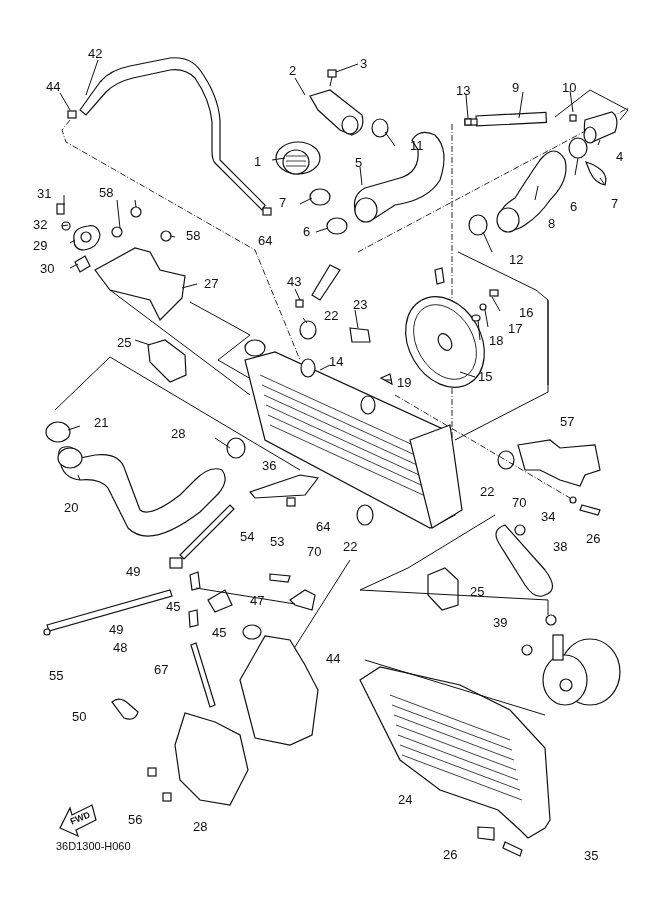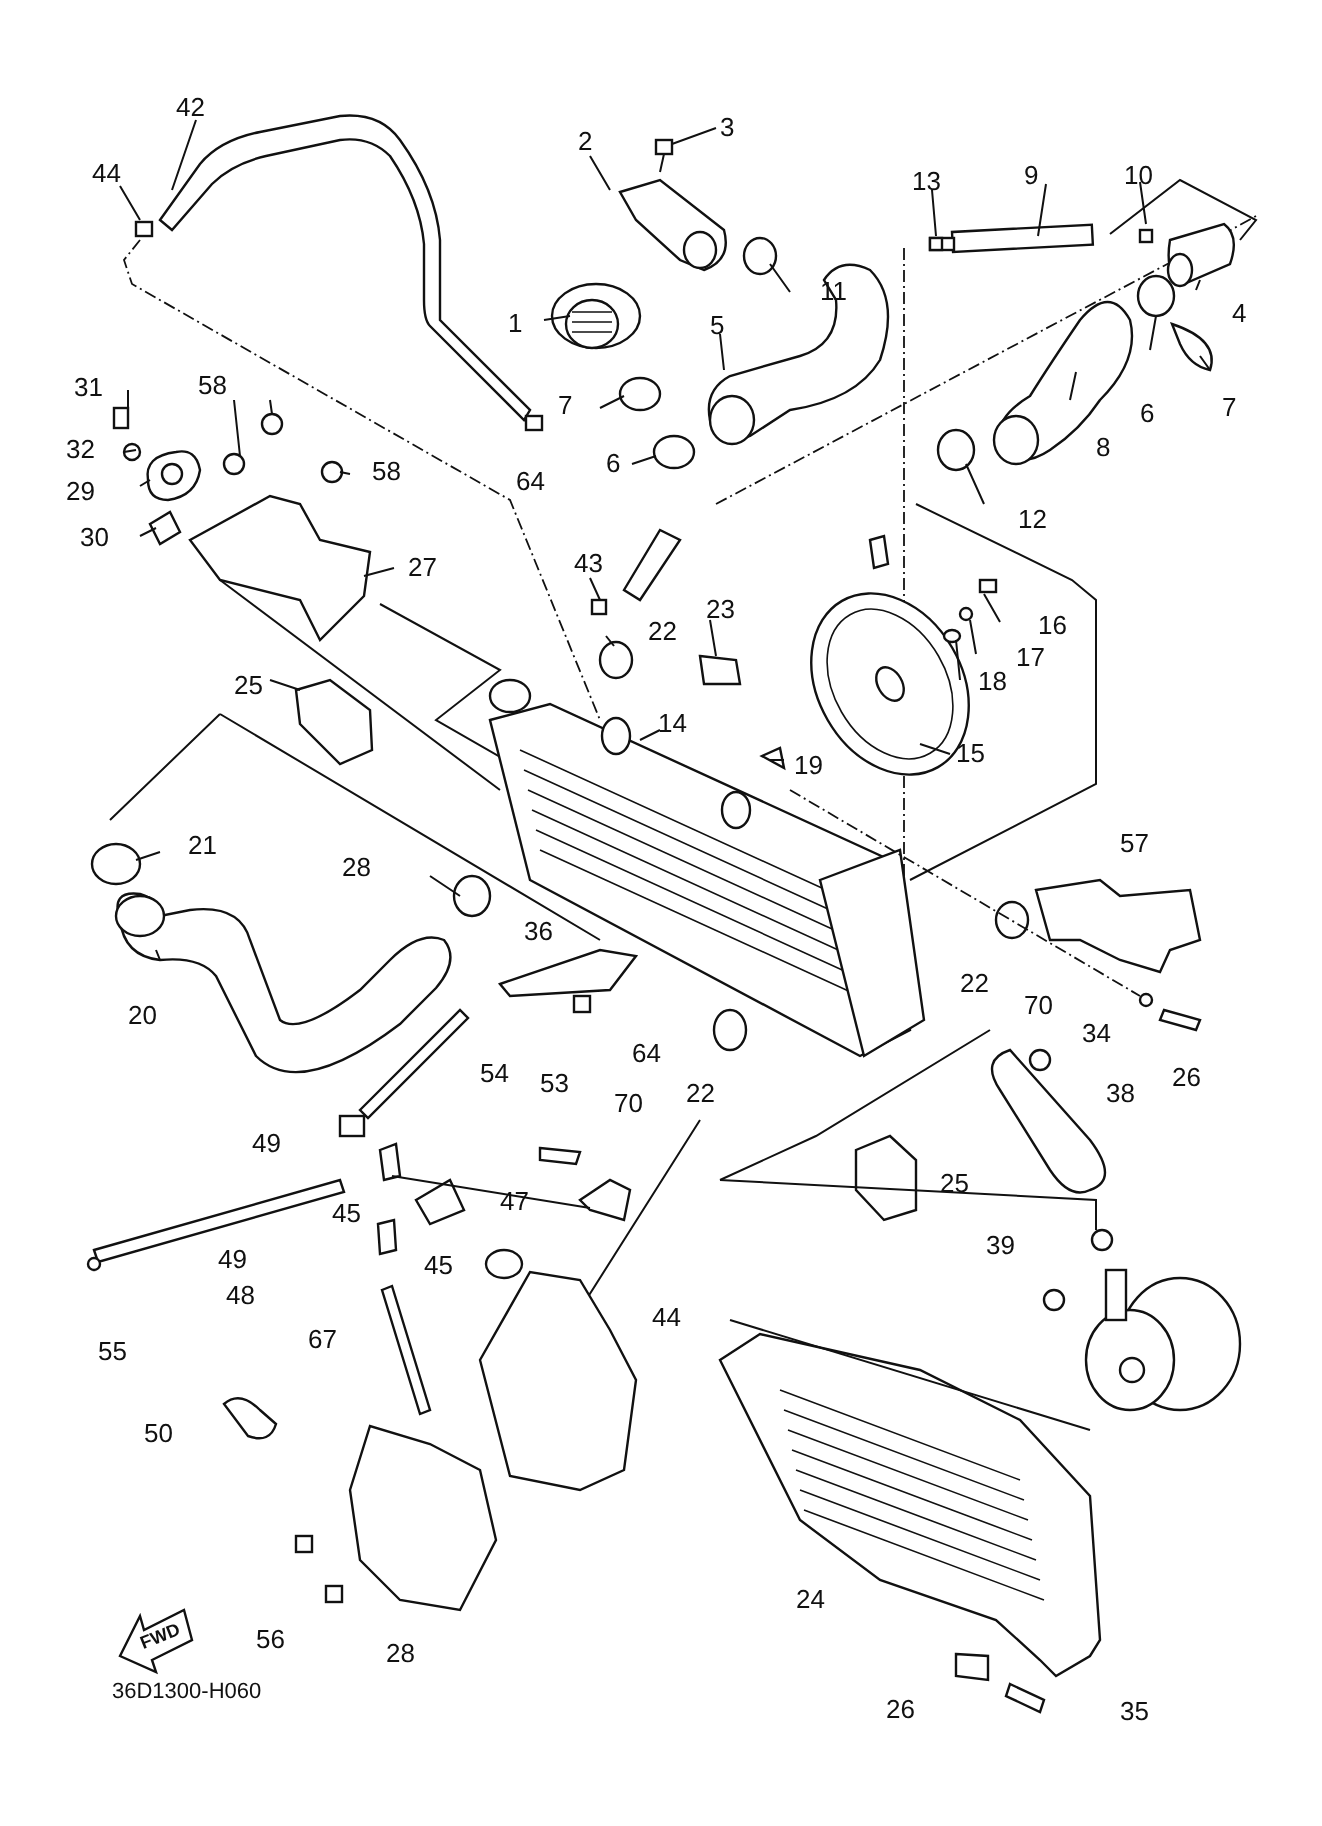--- a/index.html
+++ b/index.html
@@ -264,17 +264,17 @@
   <span class="lbl" style="left:212px;top:626px">45</span>
   <span class="lbl" style="left:113px;top:641px">48</span>
   <span class="lbl" style="left:49px;top:669px">55</span>
   <span class="lbl" style="left:154px;top:663px">67</span>
   <span class="lbl" style="left:326px;top:652px">44</span>
   <span class="lbl" style="left:72px;top:710px">50</span>
   <span class="lbl" style="left:128px;top:813px">56</span>
   <span class="lbl" style="left:193px;top:820px">28</span>
   <span class="lbl" style="left:398px;top:793px">24</span>
   <span class="lbl" style="left:443px;top:848px">26</span>
-  <span class="lbl" style="left:560px;top:849px">35</span>
+  <span class="lbl" style="left:584px;top:849px">35</span>
 
   <span class="lbl" style="left:70px;top:812px;font-size:9px;font-weight:bold;transform:rotate(-22deg)">FWD</span>
   <span class="code">36D1300-H060</span>
 </div>
 
 </body></html>

